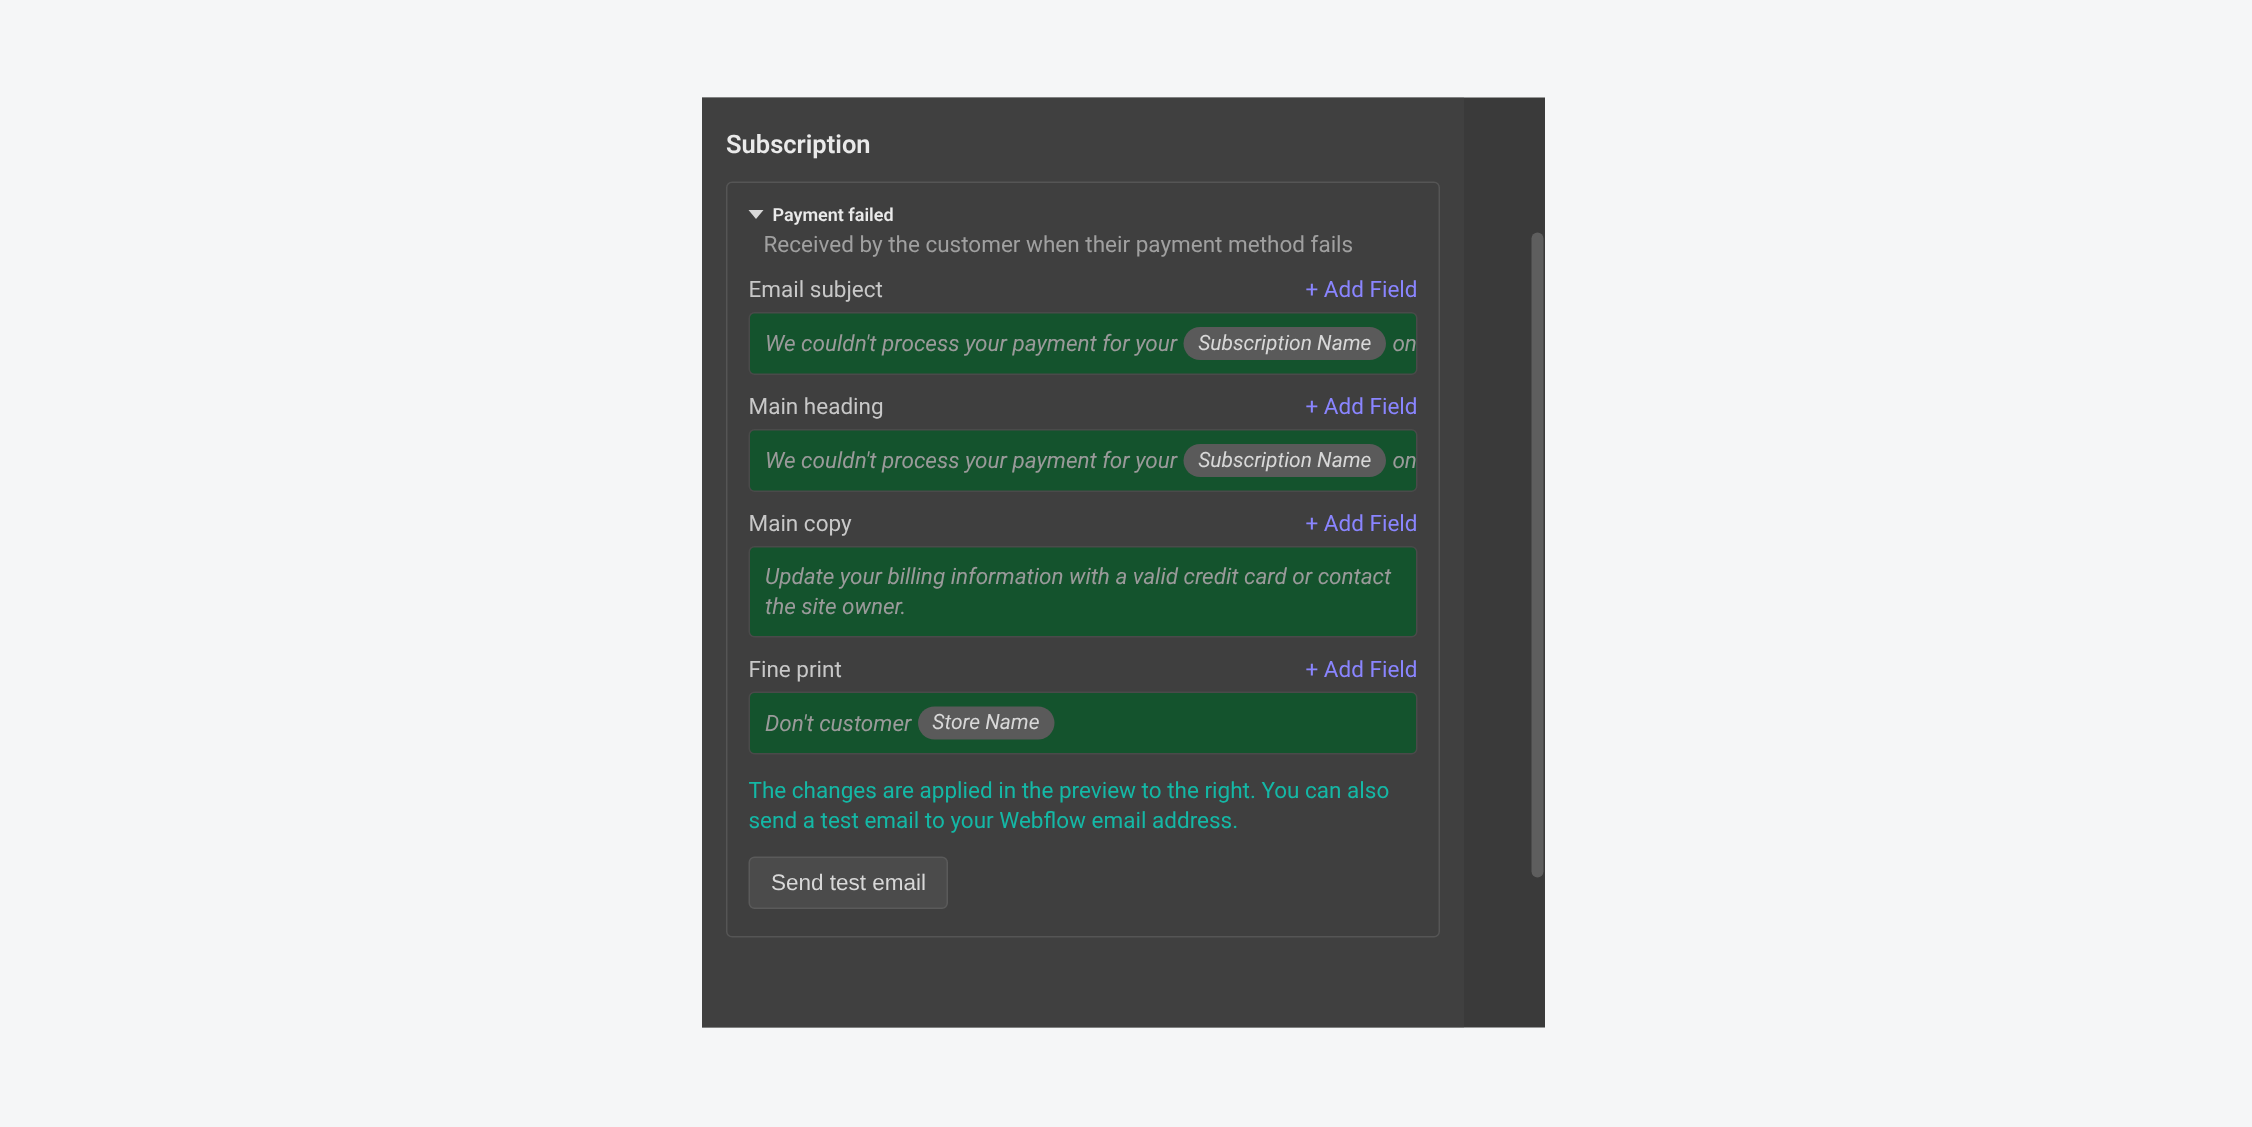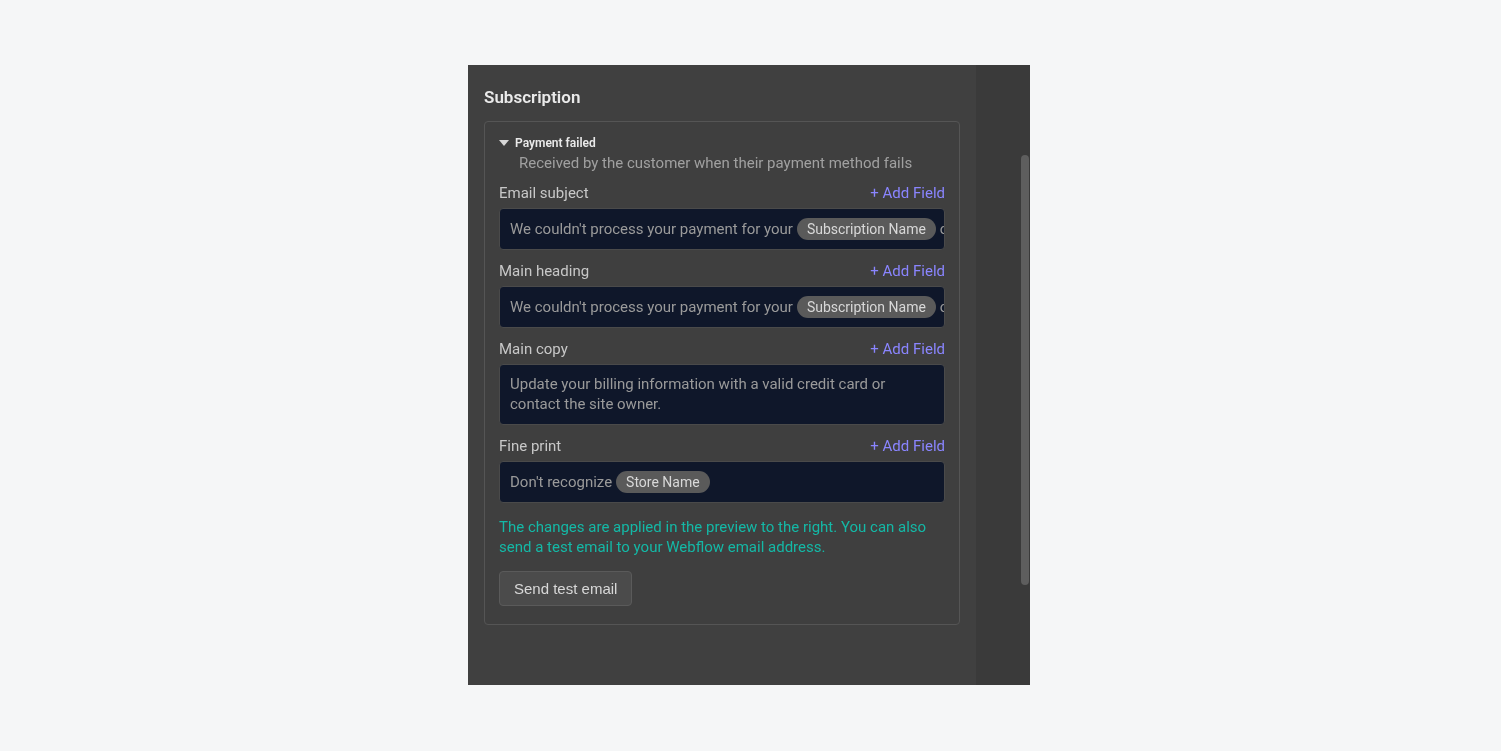--- a/index.html
+++ b/index.html
@@ -53,51 +53,52 @@
     border-top: 6px solid #d8d8d8;
   }
   .card-title {
     color: #eaeaea;
     font-size: 12px;
     font-weight: 600;
   }
   .card-desc {
     color: #a0a0a0;
     font-size: 15px;
-    margin-left: 20px;
+    margin-left: 10px;
     margin-bottom: 12px;
   }
   .field-row {
     display: flex;
     justify-content: space-between;
     align-items: flex-end;
     margin-top: 12px;
     margin-bottom: 6px;
   }
   .field-label {
     color: #c8c8c8;
     font-size: 15px;
   }
   .add-field {
     color: #8a85ff;
     font-size: 15px;
     cursor: pointer;
   }
   .input-box {
-    background: #0f172a;
+    background: #14532d;
     border: 1px solid #4a4a4a;
     border-radius: 4px;
     padding: 9px 10px;
     color: #9a9a9a;
     font-size: 15px;
     white-space: nowrap;
     overflow: hidden;
     display: flex;
     align-items: center;
     gap: 4px;
+    font-style: italic;
   }
   .input-box.multi {
     white-space: normal;
     line-height: 1.35;
     min-height: 58px;
     align-items: flex-start;
   }
   .chip {
     background: #5a5a5a;
     color: #d8d8d8;
@@ -186,21 +187,21 @@
       <div class="input-box multi">
         <span>Update your billing information with a valid credit card or contact the site owner.</span>
       </div>
 
       
       <div class="field-row">
         <span class="field-label">Fine print</span>
         <span class="add-field">+ Add Field</span>
       </div>
       <div class="input-box">
-        <span>Don't recognize </span>
+        <span>Don't customer </span>
         <span class="chip">Store Name</span>
       </div>
 
       <div class="note">The changes are applied in the preview to the right. You can also send a test email to your Webflow email address.</div>
 
       <button class="send-btn">Send test email</button>
     </div>
   </div>
 
   <div class="scrollbar-track">

